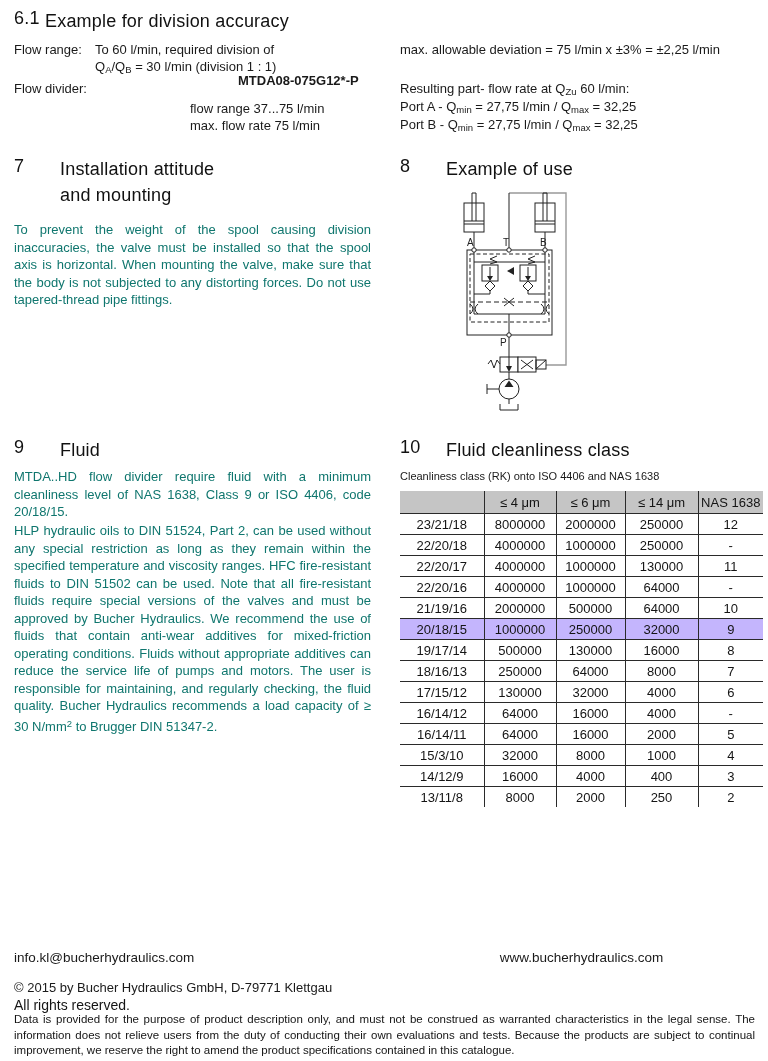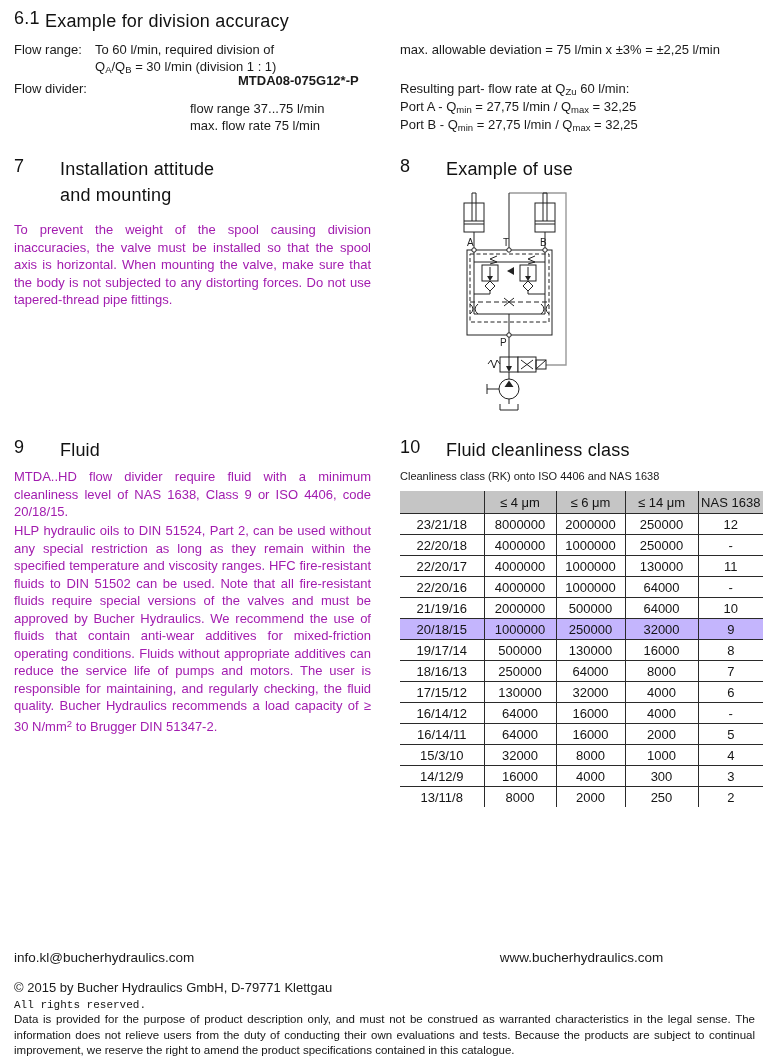--- a/index.html
+++ b/index.html
@@ -6,21 +6,21 @@
   body {
     width:768px; height:1061px; position:relative; background:#ffffff;
     font-family:"Liberation Sans", sans-serif; color:#1a1a1a;
     -webkit-font-smoothing:antialiased; overflow:hidden;
   }
   .abs { position:absolute; }
   .h { display:flex; font-size:18px; color:#111; letter-spacing:.2px; }
   .h .num { flex:0 0 46px; }
   .h .num31 { flex:0 0 31px; }
   .h .t { line-height:26px; }
-  .body-txt { font-size:13px; line-height:17.5px; text-align:justify; color:#a21caf; }
+  .body-txt { font-size:13px; line-height:17.5px; text-align:justify; color:#0f766e; }
   .line { font-size:13px; line-height:17px; white-space:nowrap; }
   .bold { font-weight:bold; }
   sub { font-size:9.5px; vertical-align:-2px; }
   sup { font-size:9.5px; vertical-align:4px; }
 
   
   table.cl { border-collapse:collapse; width:363px; table-layout:fixed; }
   table.cl th, table.cl td {
     border:1px solid #2a2a2a; font-weight:normal; text-align:center;
     font-size:13px; padding:0; height:20px; color:#141414;
@@ -28,21 +28,21 @@
   table.cl thead th { background:#c5c5c5; }
   table.cl thead tr.h1 th { height:37px; }
   table.cl thead tr.h2 th { height:22px; }
   table.cl tr > *:first-child { border-left:none; }
   table.cl tr > *:last-child { border-right:none; }
   table.cl thead tr:first-child > * { border-top:none; }
   table.cl tbody tr:last-child > * { border-bottom:none; }
   table.cl tbody tr.hl td { background:#c4b5fd; }
   .code-h div { line-height:15px; }
 
-  .footer-small { font-size:11px; line-height:14px; color:#141414;font-family:Liberation Mono, monospace; }
+  .footer-small { font-size:14px; line-height:14px; color:#141414; }
   .disclaimer { font-size:11.5px; line-height:15.5px; text-align:justify; color:#141414; }
   svg text { font-family:"Liberation Sans", sans-serif; }
 </style>
 </head>
 <body>
 
 <div class="abs h" style="left:14px; top:8px;">
   <span class="num31" style="flex:0 0 31px;">6.1</span>
   <span class="t">Example for division accuracy</span>
 </div>
@@ -264,21 +264,21 @@
         <td>32000</td>
         <td>8000</td>
         <td>1000</td>
         <td>4</td>
       </tr>
 
       <tr>
         <td>14/12/9</td>
         <td>16000</td>
         <td>4000</td>
-        <td>300</td>
+        <td>400</td>
         <td>3</td>
       </tr>
 
       <tr>
         <td>13/11/8</td>
         <td>8000</td>
         <td>2000</td>
         <td>250</td>
         <td>2</td>
       </tr>

